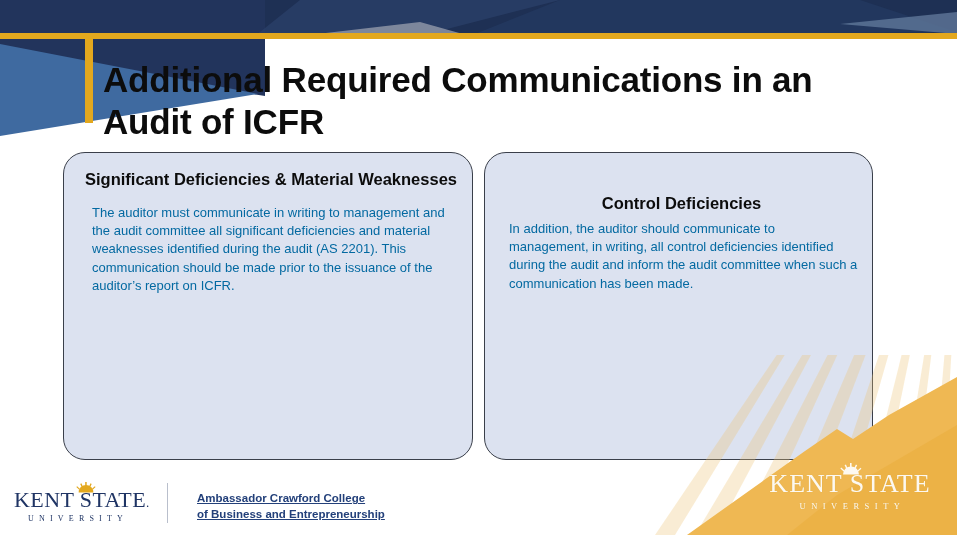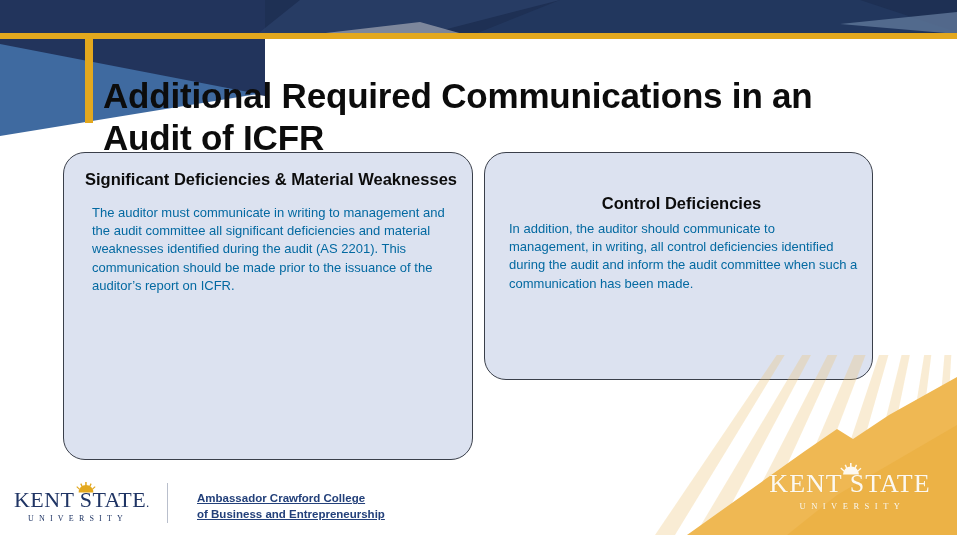--- a/index.html
+++ b/index.html
@@ -33,40 +33,40 @@
     position: absolute;
     left: 85px; top: 33px;
     width: 8px; height: 90px;
     background: #e3a81e;
   }
 
   
   #title {
     position: absolute;
     left: 103px;
-    top: 52px;
+    top: 36px;
     width: 790px;
     font-size: 35px;
     font-weight: bold;
     color: #0c0c0c;
     line-height: 1.19;
     letter-spacing: -0.2px;
   }
 
   
   .box {
     position: absolute;
     box-sizing: border-box;
     background: #dce2f0;
     border: 1.4px solid #3a3f4a;
     border-radius: 22px;
     padding: 16px 12px 10px 18px;
   }
   #box-left  { left: 63px;  top: 152px; width: 410px; height: 308px; }
-  #box-right { left: 484px; top: 152px; width: 389px; height: 228px; }
+  #box-right { left: 484px; top: 152px; width: 389px; height: 308px; }
 
   .box-title {
     text-align: center;
     font-size: 16.5px;
     font-weight: bold;
     color: #0c0c0c;
     line-height: 1.28;
     margin: 0 0 6px 0;
   }
   #box-right .box-title { margin-top: 24px; }

